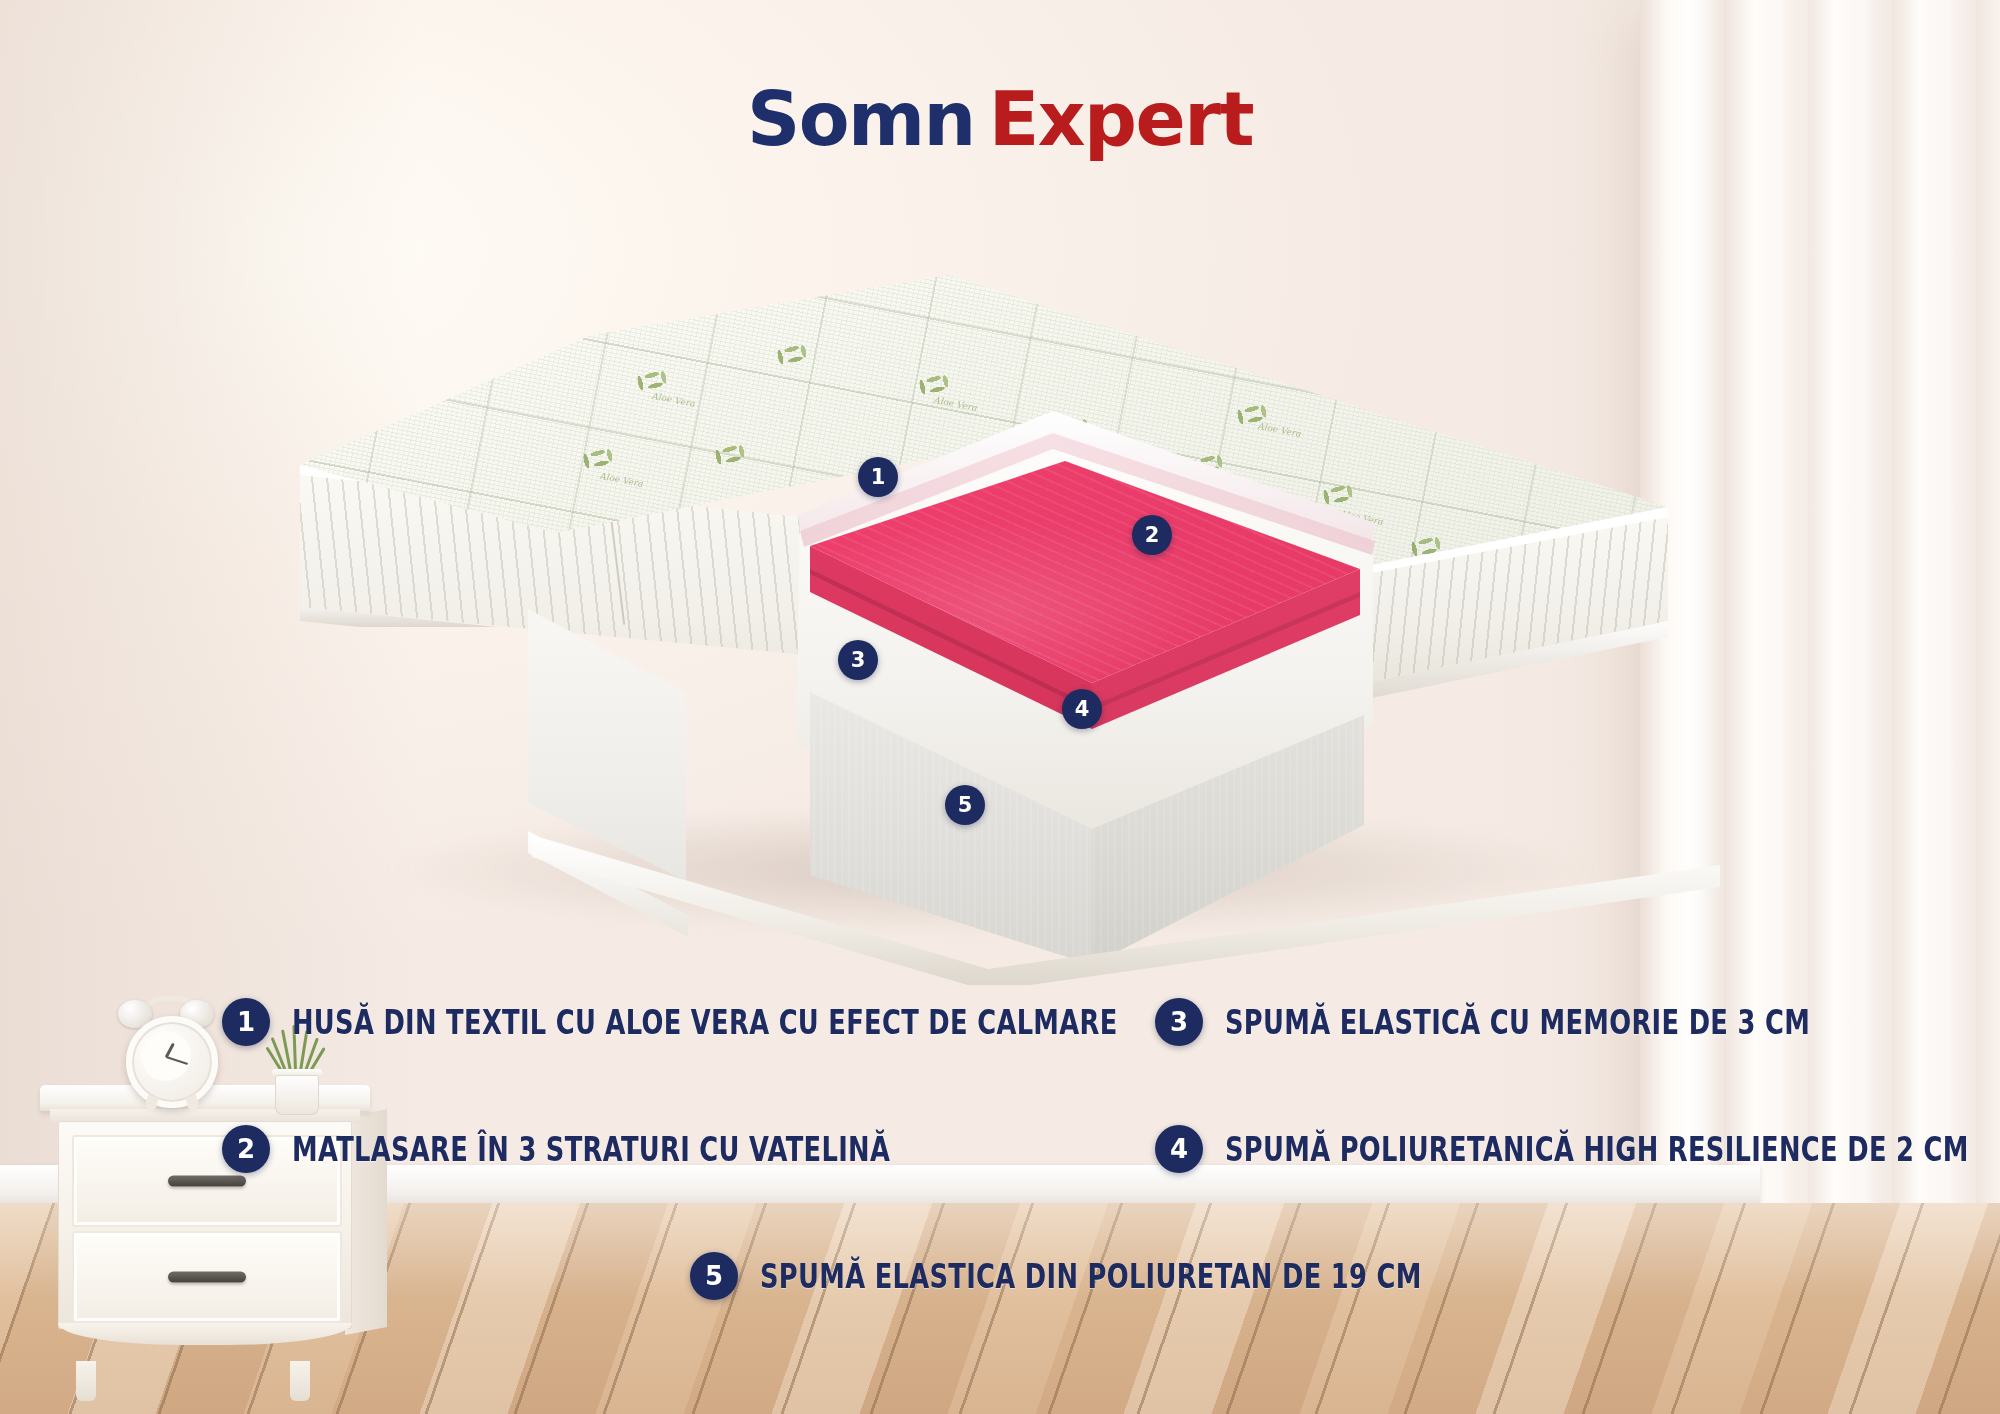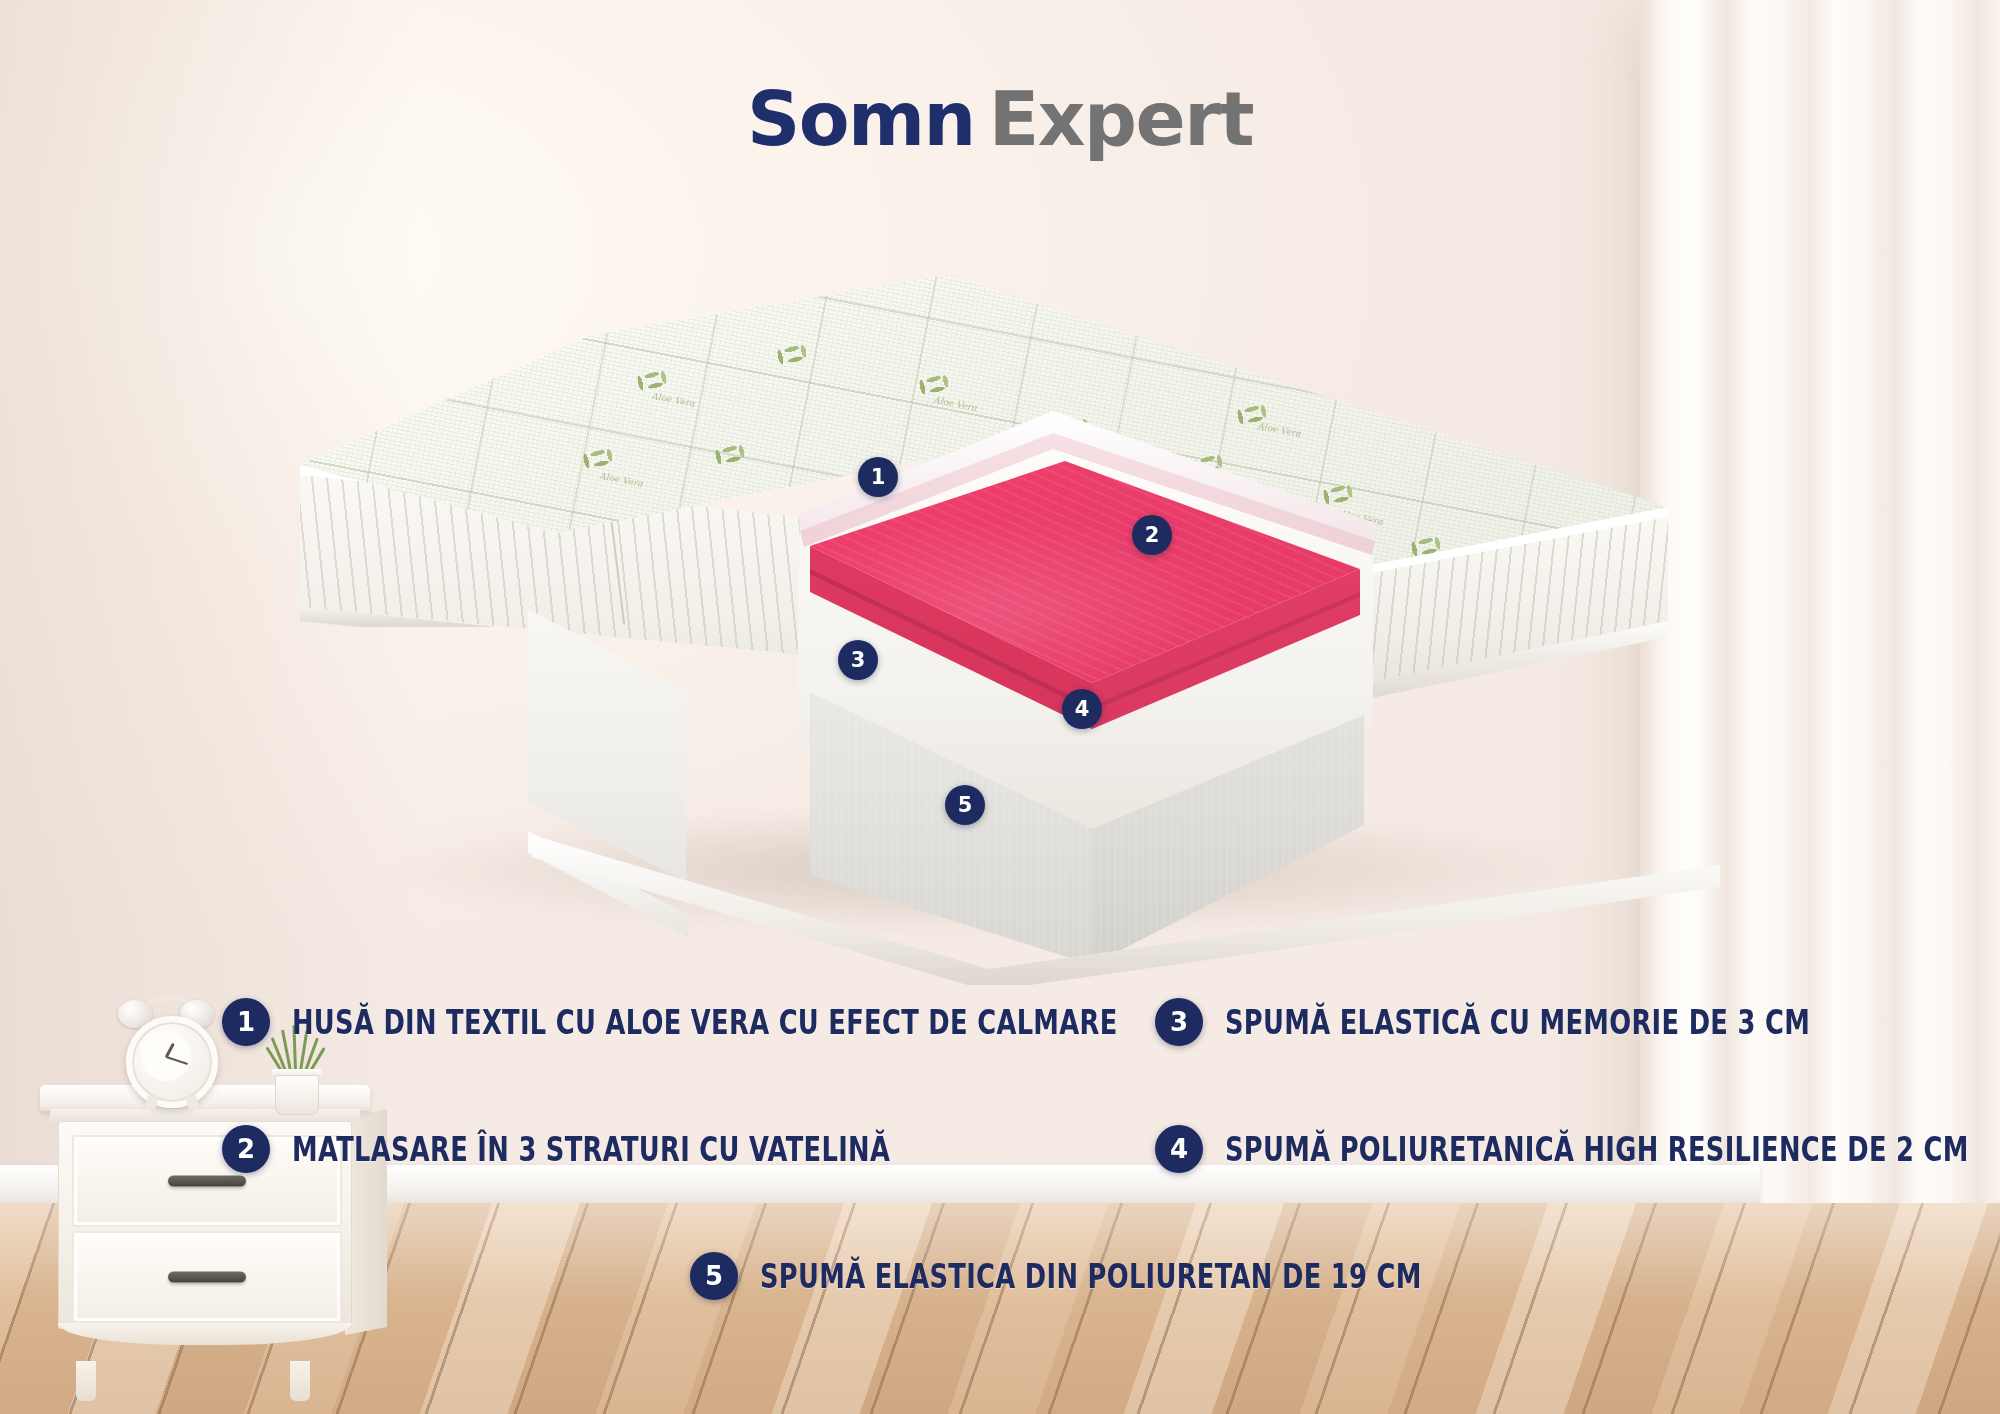--- a/index.html
+++ b/index.html
@@ -91,21 +91,21 @@
 
   
   .logo{
     position:absolute;left:0;right:0;top:82px;text-align:center;
     letter-spacing:-1.5px;
     font-size:74px;font-weight:bold;line-height:1;
     font-family:"DejaVu Sans", sans-serif;
     white-space:nowrap;
   }
   .logo .somn{color:#1e2f6b;}
-  .logo .expert{color:#737373;margin-left:14px;}
+  .logo .expert{color:#b91c1c;margin-left:14px;}
 
   
   .nightstand{position:absolute;left:40px;top:1085px;width:330px;height:280px;}
   .ns-top{
     position:absolute;left:0;top:0;width:330px;height:26px;
     background:linear-gradient(180deg,#ffffff 0%,#f5f1eb 70%,#e8e1d8 100%);
     border-radius:5px 5px 2px 2px;
     box-shadow:0 3px 4px rgba(160,140,125,.25);
   }
   .ns-top2{

